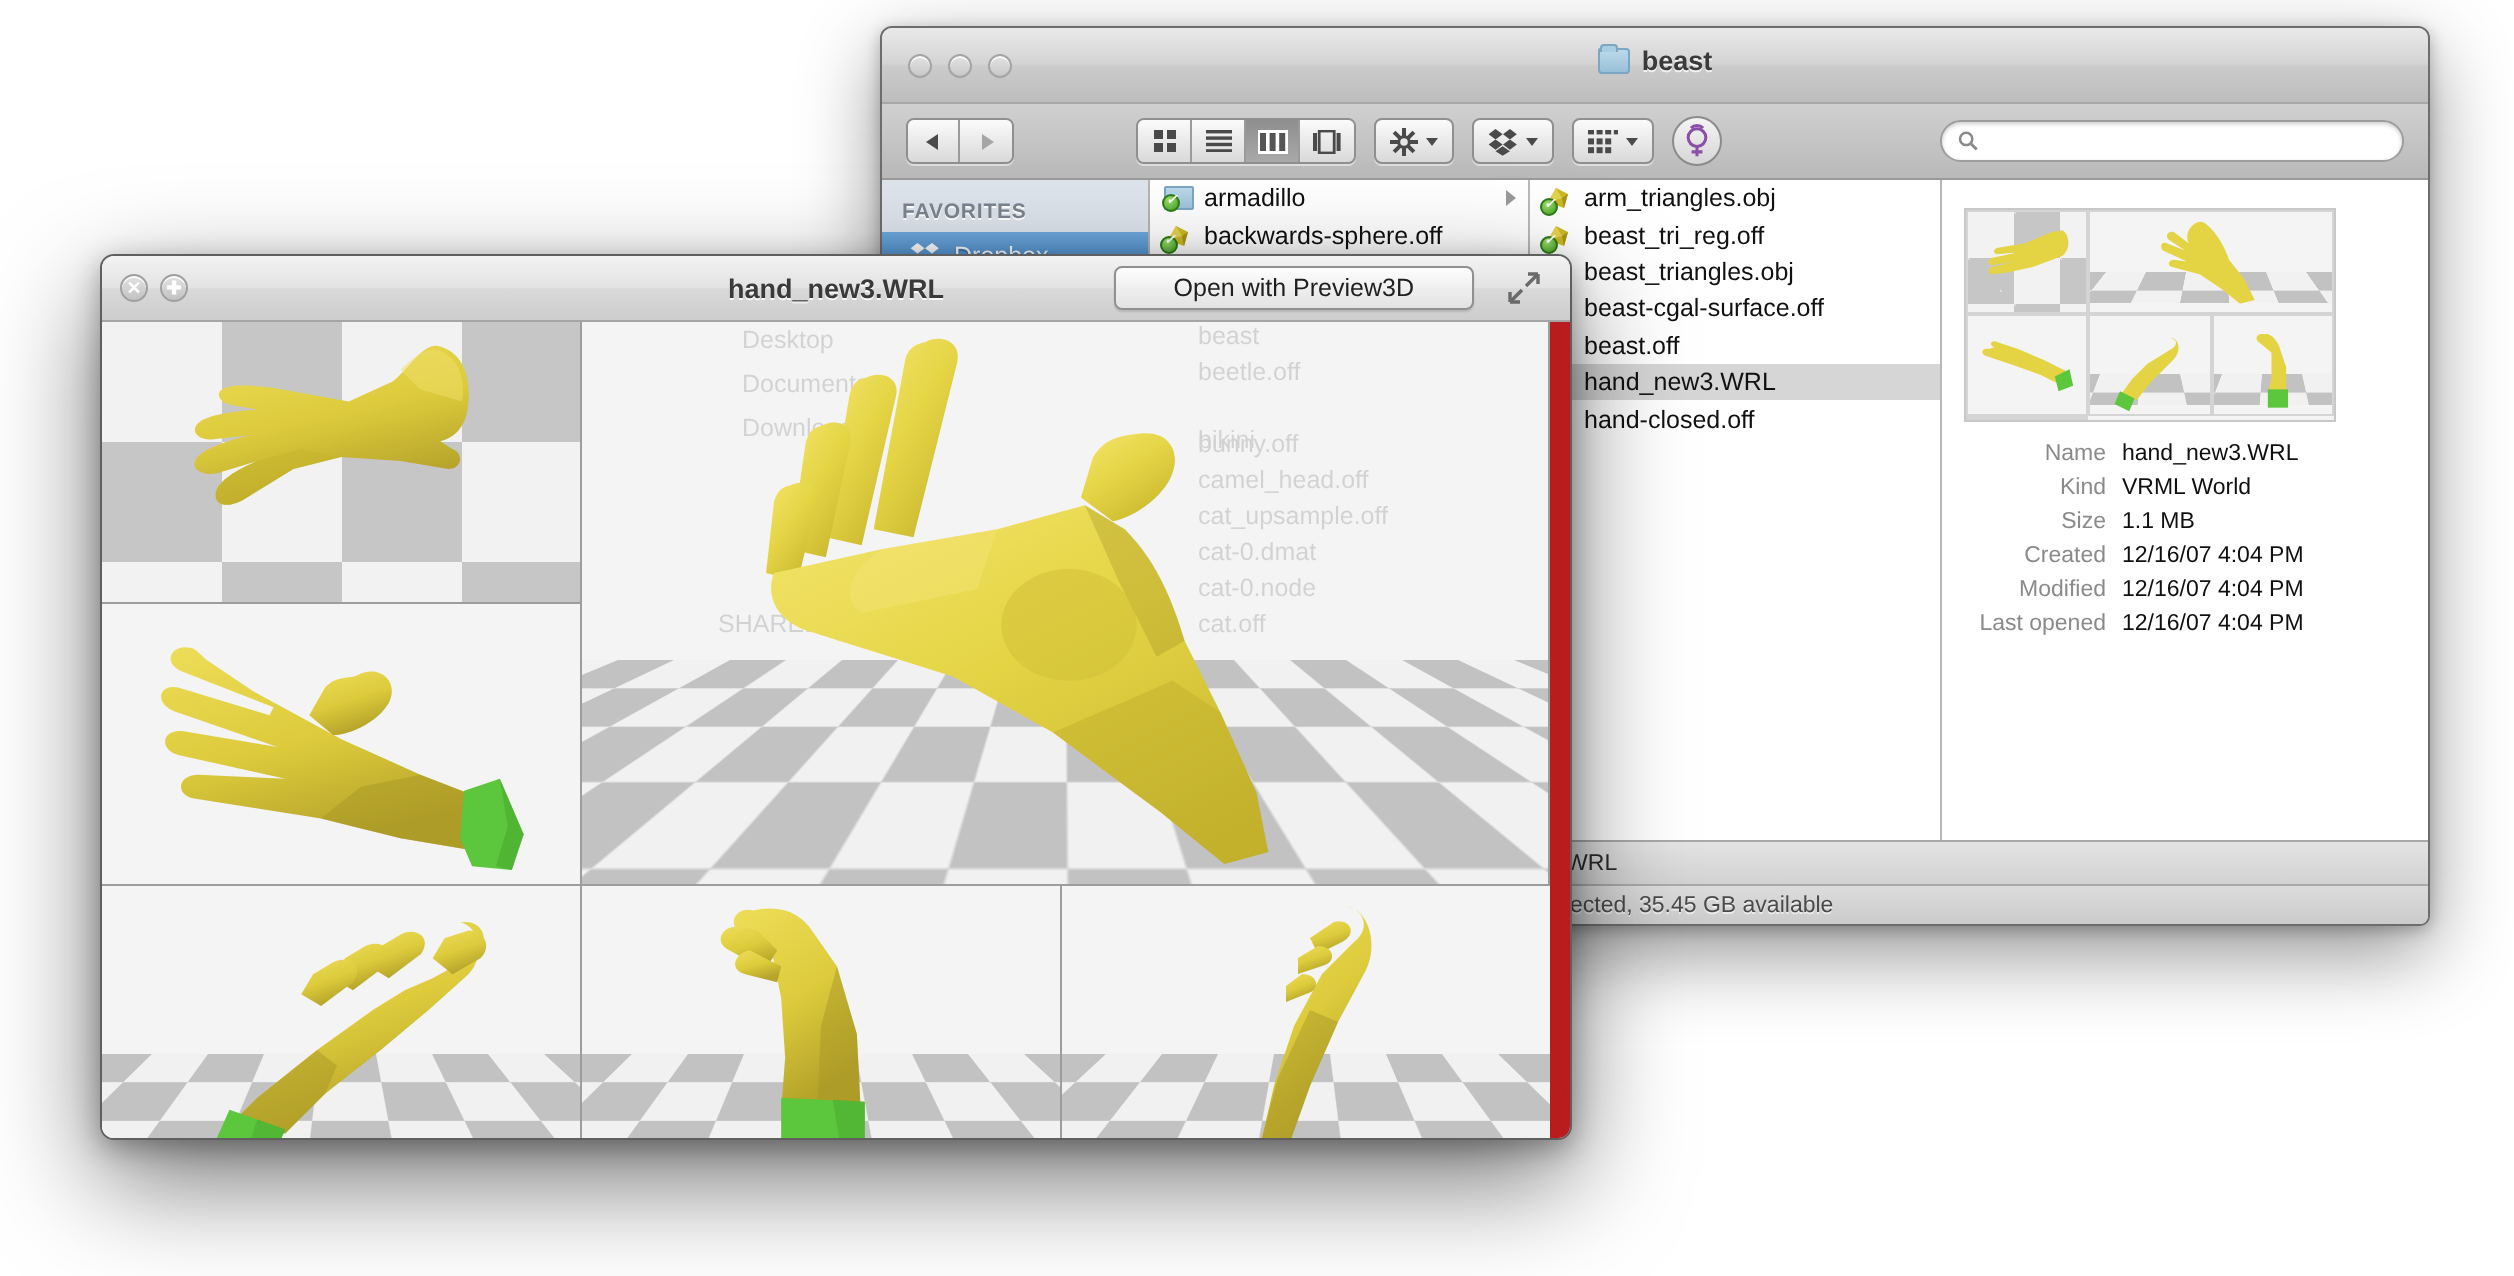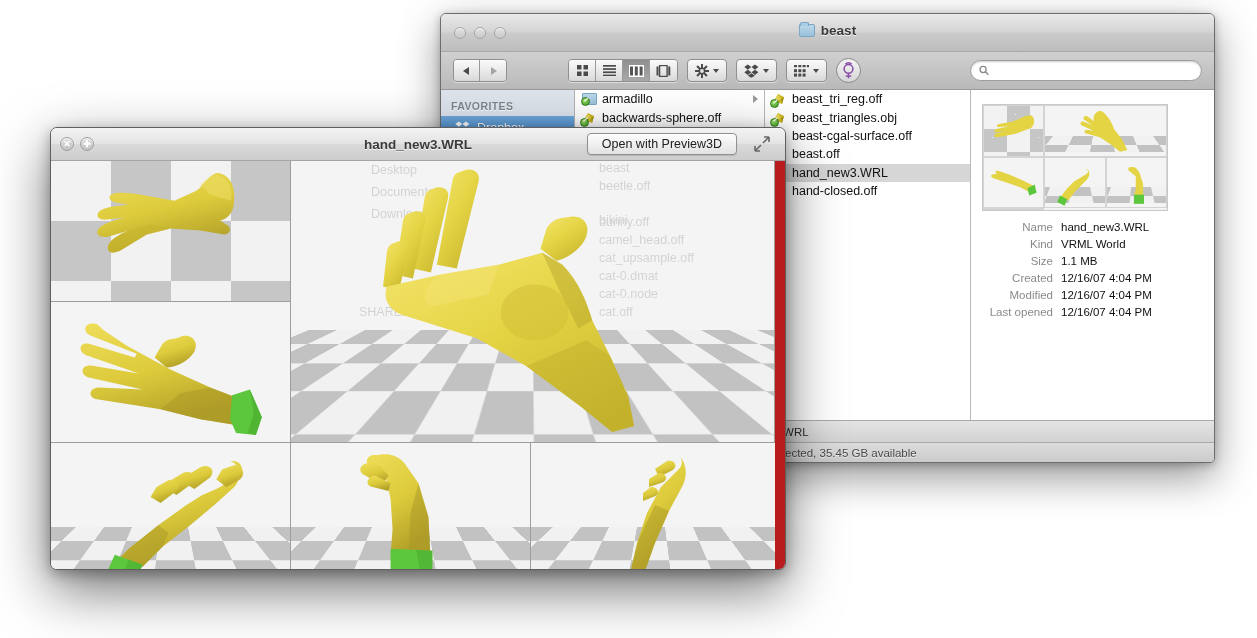--- a/index.html
+++ b/index.html
@@ -161,21 +161,21 @@
     border:1px solid #a0a0a0; position:relative;
     box-shadow:inset 0 1px 0 rgba(255,255,255,.85);
   }
   .qlb span{ position:absolute; inset:0; display:flex;align-items:center;justify-content:center;
     font-size:10px; color:#fff; line-height:1; font-weight:bold; }
   .ql-name{
     position:absolute; left:0; right:0; text-align:center; font-size:13.5px;
     color:#3a3a3a; font-weight:bold; text-shadow:0 1px 0 rgba(255,255,255,.8);
   }
   .ql-open{
-    position:absolute; right:48px; height:22px; padding:0 14px;
+    position:absolute; right:48px; height:22px; padding:0 29px;
     display:flex; align-items:center; font-size:12.5px; color:#202020;
     border:1px solid #909090; border-radius:4px;
     background:linear-gradient(to bottom,#fdfdfd,#e2e2e2);
     box-shadow:0 1px 1px rgba(0,0,0,.13);
   }
   .ql-exp{ position:absolute; right:14px; width:18px;height:18px; color:#6a6a6a; }
 
   .ql-content{
     position:absolute; top:33px; left:0; right:0; bottom:0;
     display:grid;
@@ -438,20 +438,28 @@
         </div>
     </div>
 
     <div class="col col2">
       <div class="frow">
           <span class="mesh-ico"><svg width="15" height="14" viewBox="0 0 15 14">
               <polygon points="2,9 6,2 12,5 10,12" fill="#cdb823"></polygon>
               <polygon points="2,9 6,2 9,7" fill="#e3d24f"></polygon>
               <polygon points="9,7 12,5 10,12" fill="#a8951a"></polygon>
             </svg><i class="chk"></i></span>
+          <span>arm_triangles.obj</span>
+        </div>
+      <div class="frow">
+          <span class="mesh-ico"><svg width="15" height="14" viewBox="0 0 15 14">
+              <polygon points="2,9 6,2 12,5 10,12" fill="#cdb823"></polygon>
+              <polygon points="2,9 6,2 9,7" fill="#e3d24f"></polygon>
+              <polygon points="9,7 12,5 10,12" fill="#a8951a"></polygon>
+            </svg><i class="chk"></i></span>
           <span>beast_tri_reg.off</span>
         </div>
       <div class="frow">
           <span class="mesh-ico"><svg width="15" height="14" viewBox="0 0 15 14">
               <polygon points="2,9 6,2 12,5 10,12" fill="#cdb823"></polygon>
               <polygon points="2,9 6,2 9,7" fill="#e3d24f"></polygon>
               <polygon points="9,7 12,5 10,12" fill="#a8951a"></polygon>
             </svg><i class="chk"></i></span>
           <span>beast_triangles.obj</span>
         </div>

